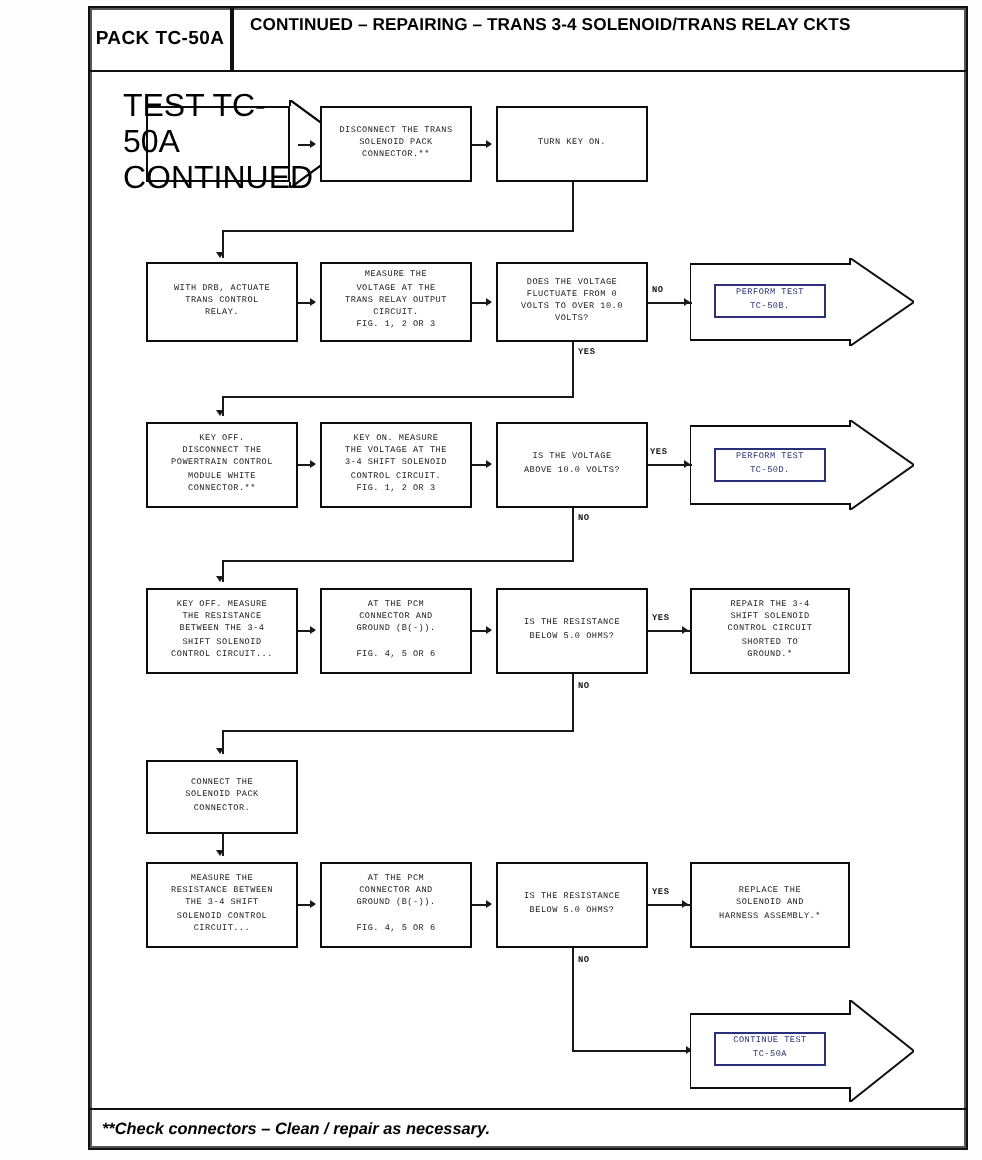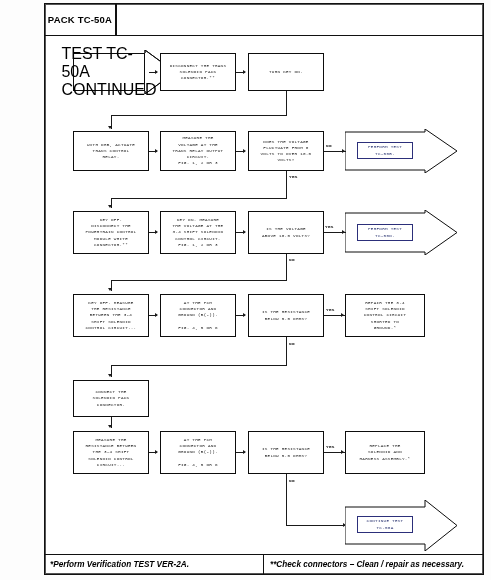--- a/index.html
+++ b/index.html
@@ -171,20 +171,23 @@
 <body>
 
 <div id="page">
 
   <div class="sheet">
     <div class="sheet-inner-line"></div>
 
     <div class="hdr">
       <div class="hdr-test">
         <span>PACK TC-50A</span>
+      </div>
+      <div class="hdr-title">
+        <span>CONTINUED – REPAIRING – TRANS 3-4 SOLENOID/TRANS RELAY CKTS</span>
       </div>
     </div>
 
     <div class="canvas">
 
       <div class="term" style="left:28px;top:14px;width:102px;height:44px;">
         <div class="tbody" style="left:0;top:3px;width:72px;height:38px;"></div>
         <svg width="102" height="44" style="position:absolute;left:0;top:0;">
           <polygon points="72,0 72,9 72,9 72,35 72,44 102,22" fill="#ffffff" stroke="#0d0d0d" stroke-width="1"></polygon>
           <rect x="72" y="3" width="1" height="38" fill="#ffffff"></rect>
@@ -396,22 +399,19 @@
         </svg>
         <div class="inner-label" style="left:12px;top:16px;width:56px;height:17px;">
           <div class="txt">CONTINUE TEST
 TC-50A</div>
         </div>
       </div>
 
     </div>
 
     <div class="ftr">
-      <div class="ftr-left">
-        <span>*Perform Verification TEST VER-2A.</span>
-      </div>
       <div class="ftr-right">
         <span>**Check connectors – Clean / repair as necessary.</span>
       </div>
     </div>
 
   </div>
 </div>
 
 </body></html>

